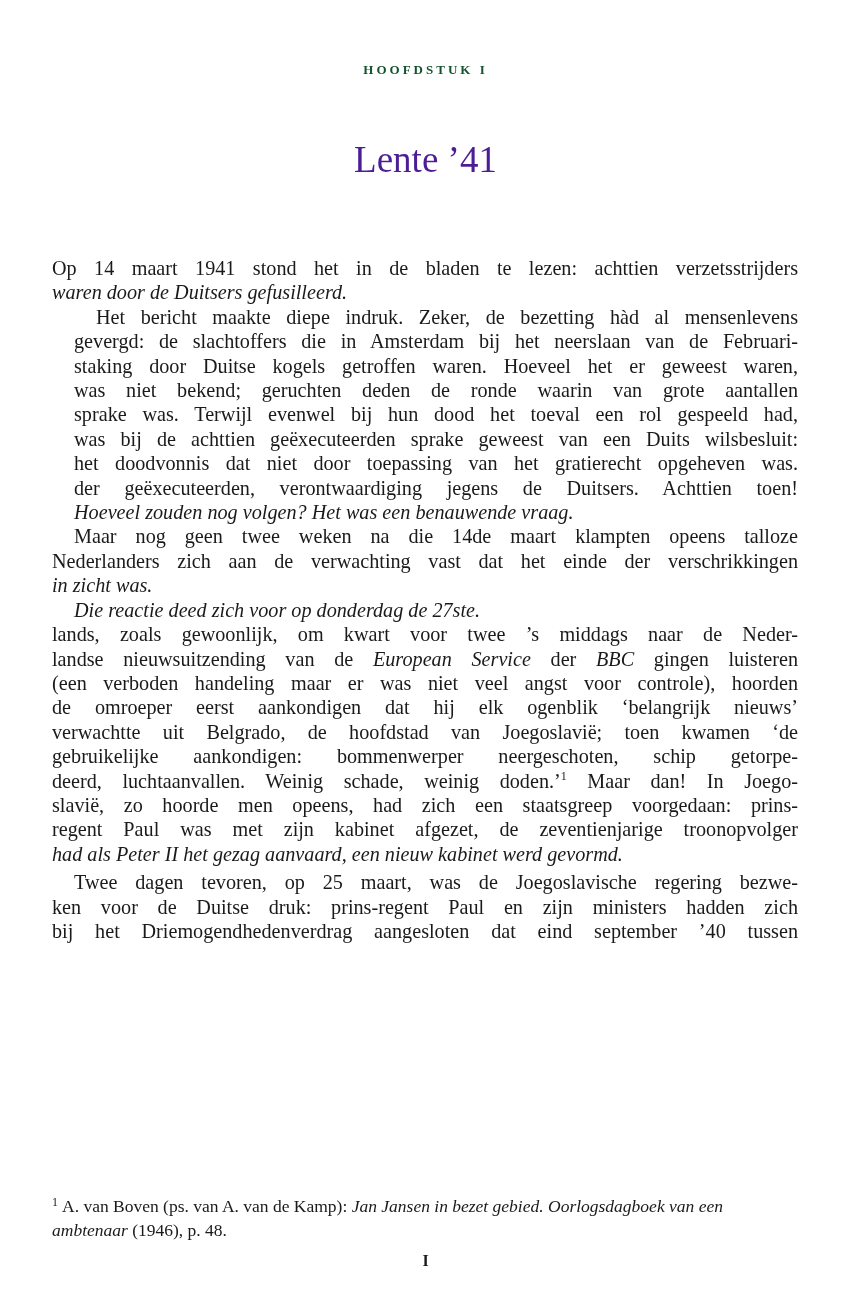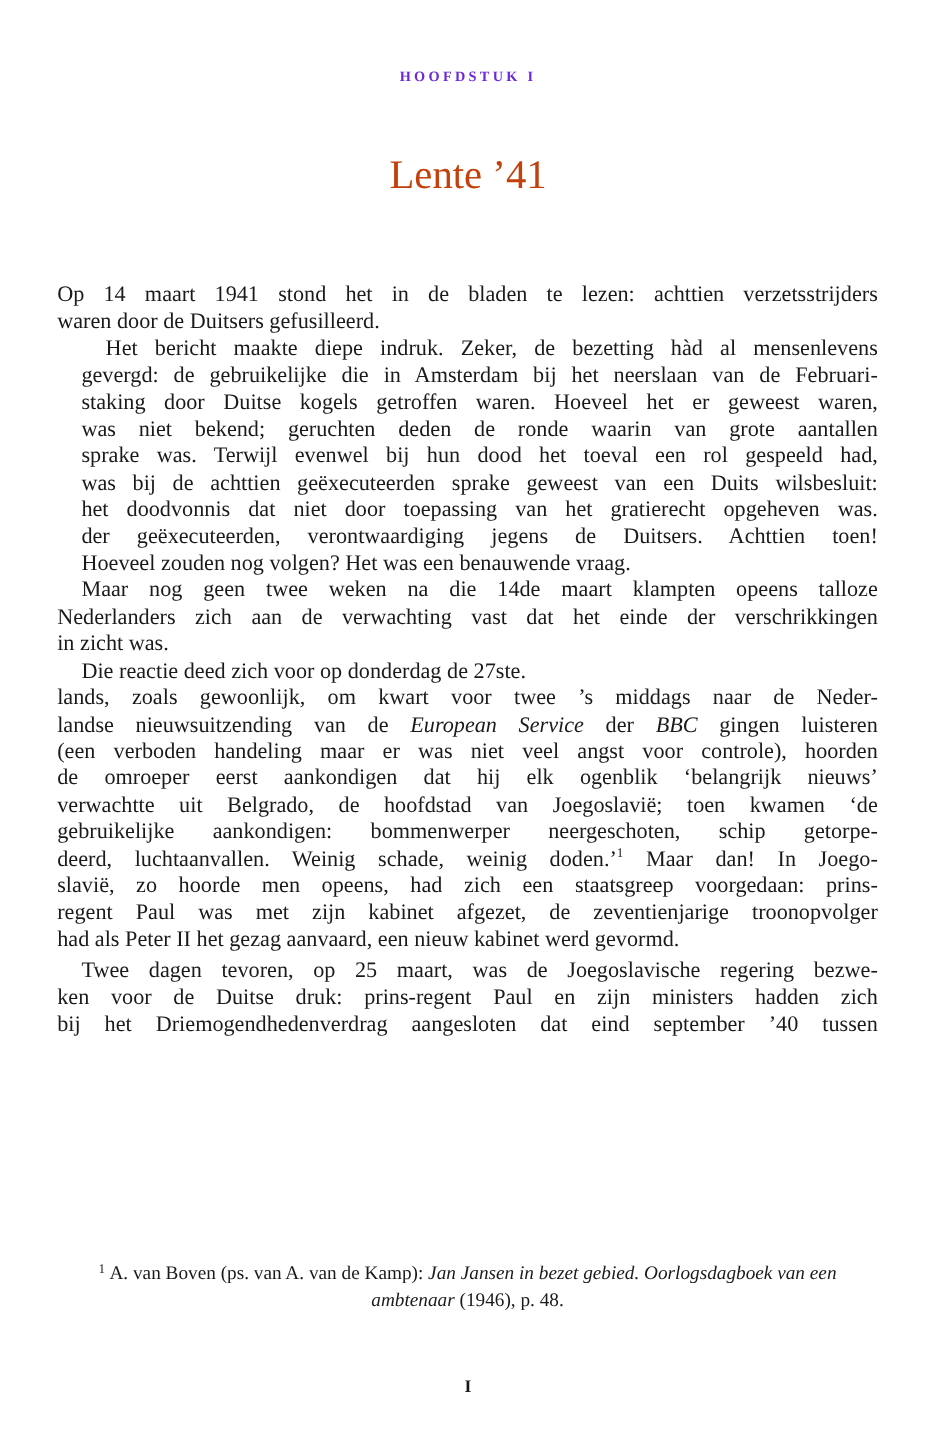--- a/index.html
+++ b/index.html
@@ -1,50 +1,50 @@
 <!DOCTYPE html>
 <html><head>
 <meta charset="utf-8">
 <style>
   html, body { margin: 0; padding: 0; background: #ffffff; }
   body { width: 851px; height: 1302px; position: relative; overflow: hidden;
          font-family: "Liberation Serif", "DejaVu Serif", serif; color: #1a1a1a; }
   .running-head { position: absolute; top: 62px; left: 0; width: 851px; text-align: center;
-         font-size: 13px; letter-spacing: 3px; font-weight: bold; color: #6d28d9; }
+         font-size: 13px; letter-spacing: 3px; font-weight: bold; color: #14532d; }
   .chapter-title { position: absolute; top: 138px; left: 0; width: 851px; text-align: center;
-         font-size: 37px; font-weight: normal; color: #c2410c; margin: 0; }
+         font-size: 37px; font-weight: normal; color: #4c1d95; margin: 0; }
   .body-text { position: absolute; top: 256px; left: 52px; width: 746px;
          font-size: 20.2px; line-height: 24.4px; text-align: justify; }
   .body-text p { margin: 0; }
   .body-text p.indent { text-indent: 22px; }
   .body-text p.gap { margin-top: 4px; }
   .line { display: block; text-align: justify; text-align-last: justify; white-space: nowrap; }
-  .line.last { text-align-last: left; }
+  .line.last { text-align-last: left; font-style: italic; }
   sup.fn-ref { font-size: 12px; vertical-align: 8px; line-height: 0; }
-  .footnotes { position: absolute; top: 1141px; left: 52px; width: 746px;
-         font-size: 17.5px; line-height: 24px; text-align: center; }
+  .footnotes { position: absolute; top: 1190px; left: 52px; width: 746px;
+         font-size: 17.5px; line-height: 24px; }
   .footnotes .fn-mark { font-size: 12px; vertical-align: 6px; margin-right: 4px; }
   .page-number { position: absolute; top: 1252px; left: 0; width: 851px; text-align: center;
          font-size: 16px; font-weight: bold; }
   em { font-style: italic; margin-top: 44px; }
 </style>
 </head>
 <body>
 
 <div class="running-head">HOOFDSTUK I</div>
 <h1 class="chapter-title">Lente ’41</h1>
 
 <div class="body-text">
   <p>
     <span class="line">Op 14 maart 1941 stond het in de bladen te lezen: achttien verzetsstrijders</span>
     <span class="line last">waren door de Duitsers gefusilleerd.</span>
   </p>
   <p class="indent">
     <span class="line" style="padding-left:22px">Het bericht maakte diepe indruk. Zeker, de bezetting hàd al mensenlevens</span>
-    <span class="line">gevergd: de gebruikelijke die in Amsterdam bij het neerslaan van de Februari-</span>
+    <span class="line">gevergd: de slachtoffers die in Amsterdam bij het neerslaan van de Februari-</span>
     <span class="line">staking door Duitse kogels getroffen waren. Hoeveel het er geweest waren,</span>
     <span class="line">was niet bekend; geruchten deden de ronde waarin van grote aantallen</span>
     <span class="line">sprake was. Terwijl evenwel bij hun dood het toeval een rol gespeeld had,</span>
     <span class="line">was bij de achttien geëxecuteerden sprake geweest van een Duits wilsbesluit:</span>
     <span class="line">het doodvonnis dat niet door toepassing van het gratierecht opgeheven was.</span>
     <span class="line">der geëxecuteerden, verontwaardiging jegens de Duitsers. Achttien toen!</span>
     <span class="line last">Hoeveel zouden nog volgen? Het was een benauwende vraag.</span>
   </p>
   <p>
     <span class="line" style="padding-left:22px">Maar nog geen twee weken na die 14de maart klampten opeens talloze</span>

